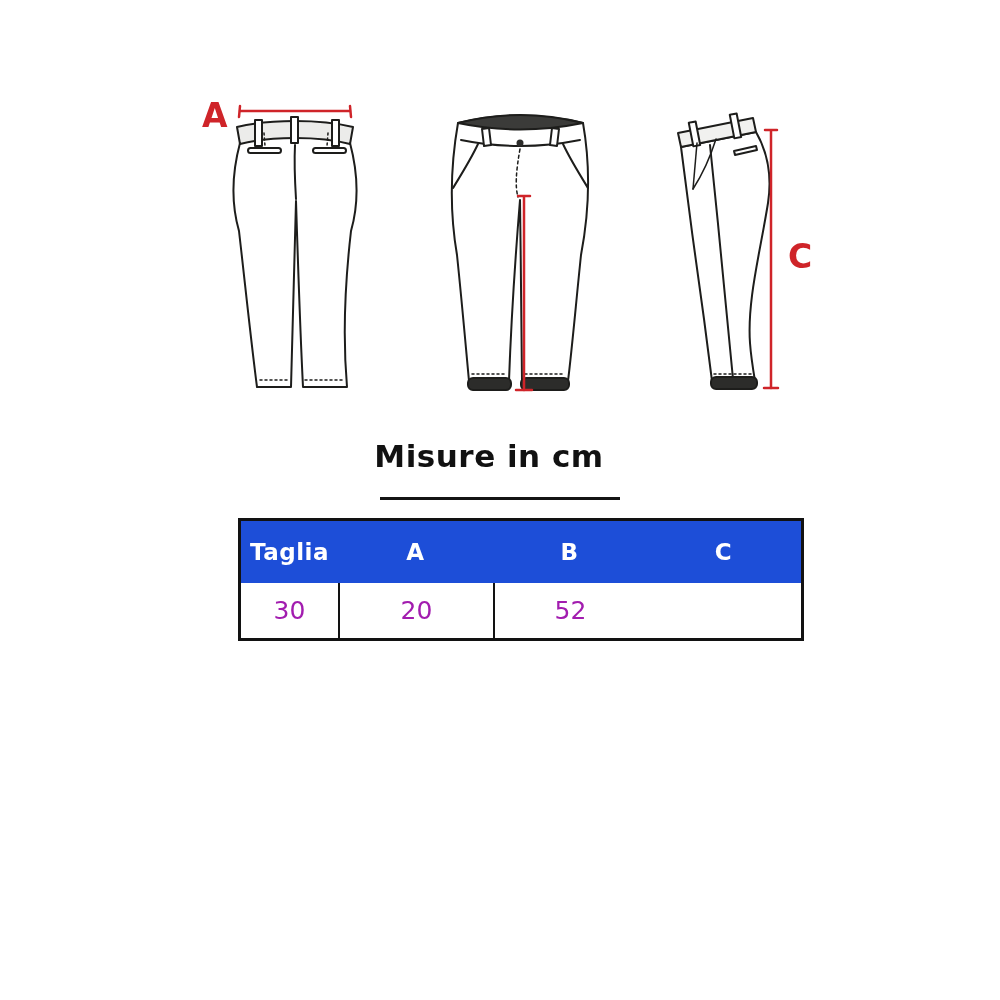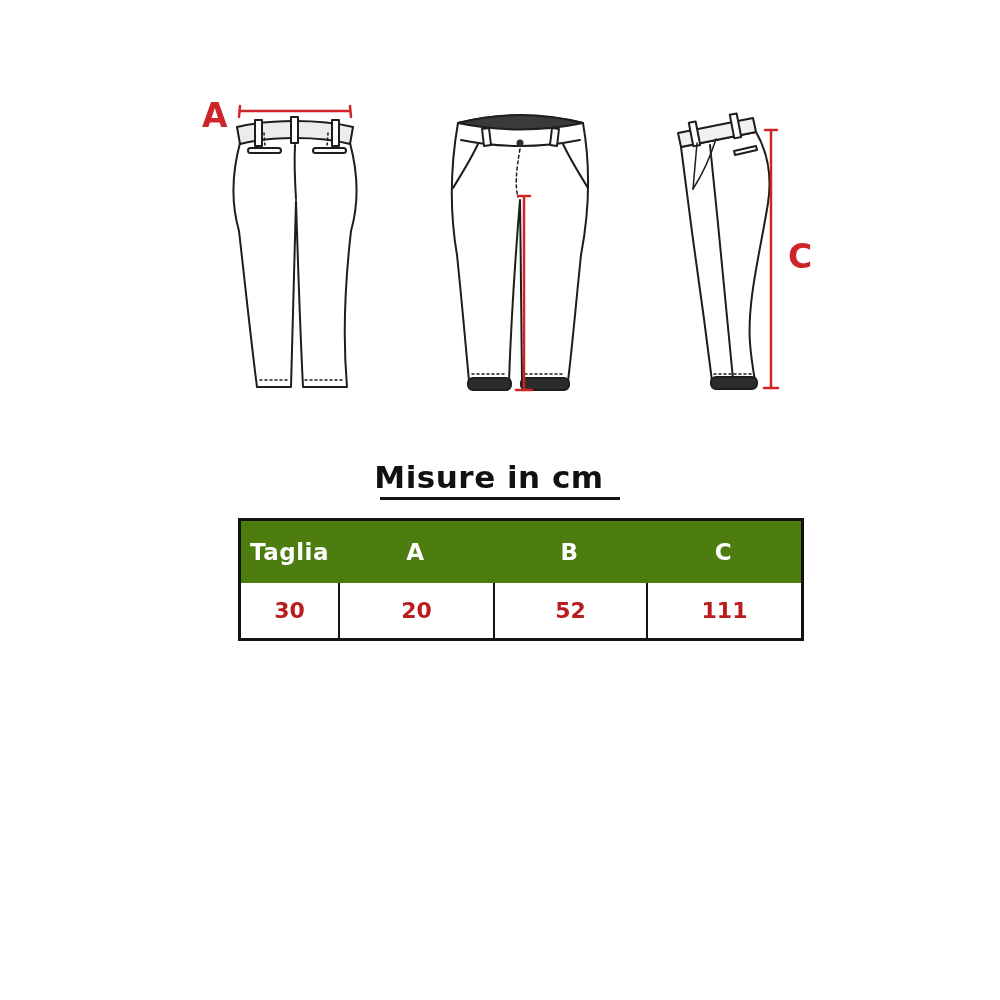--- a/index.html
+++ b/index.html
@@ -13,42 +13,42 @@
   .pants-side{left:660px;top:103px;width:155px;height:295px;}
   .m-label{
     position:absolute;color:#cf2429;font-size:33px;font-weight:bold;
     line-height:1;letter-spacing:0;
   }
   .label-a{left:202px;top:99px;}
   .label-b{left:543px;top:238px;}
   .label-c{left:788px;top:240px;}
   .title{
     position:absolute;left:0;top:438px;width:978px;text-align:center;
-    font-size:31px;font-weight:bold;color:#111111;letter-spacing:0.5px;margin-top:21px;
+    font-size:31px;font-weight:bold;color:#111111;letter-spacing:0.5px;
   }
   .title-underline{
     position:absolute;left:380px;top:497px;width:240px;height:3px;background:#141414;
   }
   .size-table{
     position:absolute;left:238px;top:518px;width:566px;
     border:3px solid #121212;box-sizing:border-box;background:#ffffff;
   }
   .t-head{
     display:grid;grid-template-columns:97px 155px 153px 1fr;
-    background:#4d7c0f;height:62px;align-items:center;
+    background:#1d4ed8;height:62px;align-items:center;
   }
   .t-head .th{
     color:#ffffff;font-weight:bold;font-size:23px;text-align:center;letter-spacing:0.5px;
   }
   .t-row{
     display:grid;grid-template-columns:97px 155px 153px 1fr;
     background:#ffffff;height:55px;align-items:center;
   }
   .t-row .td{
-    color:#b91c1c;font-weight:bold;font-size:22px;text-align:center;
+    color:#a21caf;font-weight:normal;font-size:25px;text-align:center;
     border-left:2px solid #121212;height:100%;display:flex;align-items:center;justify-content:center;
   }
   .t-row .td:first-child{border-left:none;}
 </style>
 </head>
 <body>
 
 <div class="page">
 
   <div class="m-label label-a">A</div>
@@ -127,17 +127,16 @@
     <div class="t-head">
       <div class="th">Taglia</div>
       <div class="th">A</div>
       <div class="th">B</div>
       <div class="th">C</div>
     </div>
     <div class="t-row">
       <div class="td">30</div>
       <div class="td">20</div>
       <div class="td">52</div>
-      <div class="td">111</div>
     </div>
   </div>
 
 </div>
 
 </body></html>

